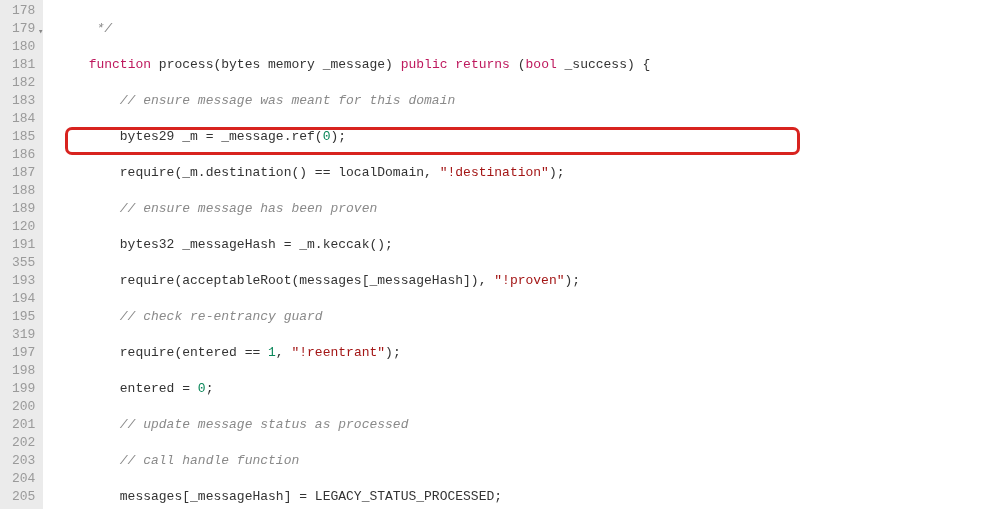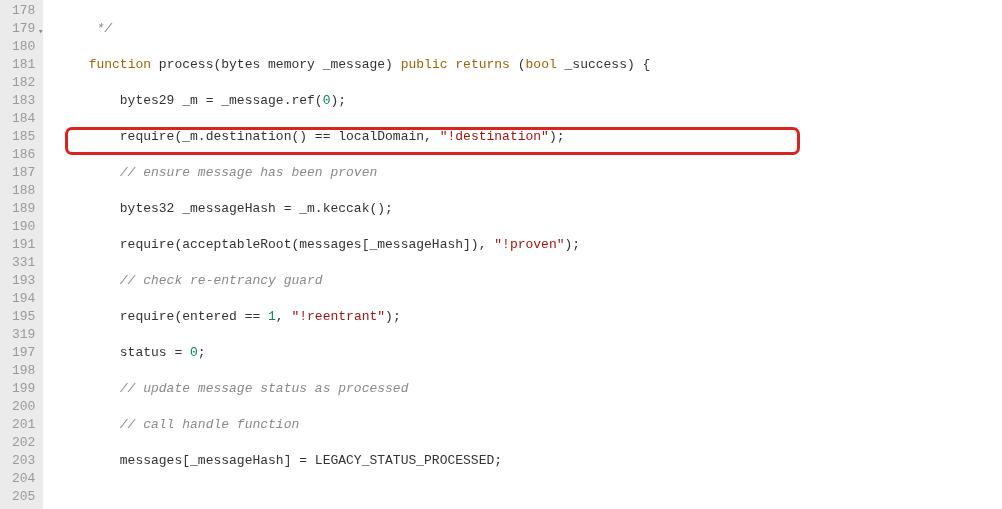--- a/index.html
+++ b/index.html
@@ -32,21 +32,21 @@
   .code {
     flex: 1;
     padding: 2px 0 2px 14px;
     line-height: 18px;
     white-space: pre;
     color: #333333;
     position: relative;
   }
   .code .line { height: 18px; }
   .c-comment { color: #8a8a8a; font-style: italic; }
-  .c-kw { color: #a16207; }
+  .c-kw { color: #be185d; }
   .c-str { color: #a31515; }
   .c-num { color: #098658; }
   .highlight-box {
     position: absolute;
     border: 3px solid #d8231f;
     border-radius: 7px;
     left: 22px;
     top: 127px;
     width: 735px;
     height: 28px;
@@ -62,49 +62,50 @@
     <div class="ln">180</div>
     <div class="ln">181</div>
     <div class="ln">182</div>
     <div class="ln">183</div>
     <div class="ln">184</div>
     <div class="ln">185</div>
     <div class="ln">186</div>
     <div class="ln">187</div>
     <div class="ln">188</div>
     <div class="ln">189</div>
-    <div class="ln">190</div>
+    <div class="ln">120</div>
     <div class="ln">191</div>
-    <div class="ln">331</div>
+    <div class="ln">355</div>
     <div class="ln">193</div>
     <div class="ln">194</div>
     <div class="ln">195</div>
     <div class="ln">319</div>
     <div class="ln">197</div>
     <div class="ln">198</div>
     <div class="ln">199</div>
     <div class="ln">200</div>
     <div class="ln">201</div>
     <div class="ln">202</div>
     <div class="ln">203</div>
     <div class="ln">204</div>
     <div class="ln">205</div>
   </div>
 
 <div class="code">
 <div class="line"><span class="c-comment">     */</span></div>
 <div class="line"><span>    </span><span class="c-kw">function</span><span> process(bytes memory _message) </span><span class="c-kw">public</span><span> </span><span class="c-kw">returns</span><span> (</span><span class="c-kw">bool</span><span> _success) {</span></div>
+<div class="line"><span class="c-comment">        // ensure message was meant for this domain</span></div>
 <div class="line"><span>        bytes29 _m = _message.ref(</span><span class="c-num">0</span><span>);</span></div>
 <div class="line"><span>        require(_m.destination() == localDomain, </span><span class="c-str">"!destination"</span><span>);</span></div>
 <div class="line"><span class="c-comment">        // ensure message has been proven</span></div>
 <div class="line"><span>        bytes32 _messageHash = _m.keccak();</span></div>
 <div class="line"><span>        require(acceptableRoot(messages[_messageHash]), </span><span class="c-str">"!proven"</span><span>);</span></div>
 <div class="line"><span class="c-comment">        // check re-entrancy guard</span></div>
 <div class="line"><span>        require(entered == </span><span class="c-num">1</span><span>, </span><span class="c-str">"!reentrant"</span><span>);</span></div>
-<div class="line"><span>        status = </span><span class="c-num">0</span><span>;</span></div>
+<div class="line"><span>        entered = </span><span class="c-num">0</span><span>;</span></div>
 <div class="line"><span class="c-comment">        // update message status as processed</span></div>
 <div class="line"><span class="c-comment">        // call handle function</span></div>
 <div class="line"><span>        messages[_messageHash] = LEGACY_STATUS_PROCESSED;</span></div>
 
 
 
 
 
 
 

